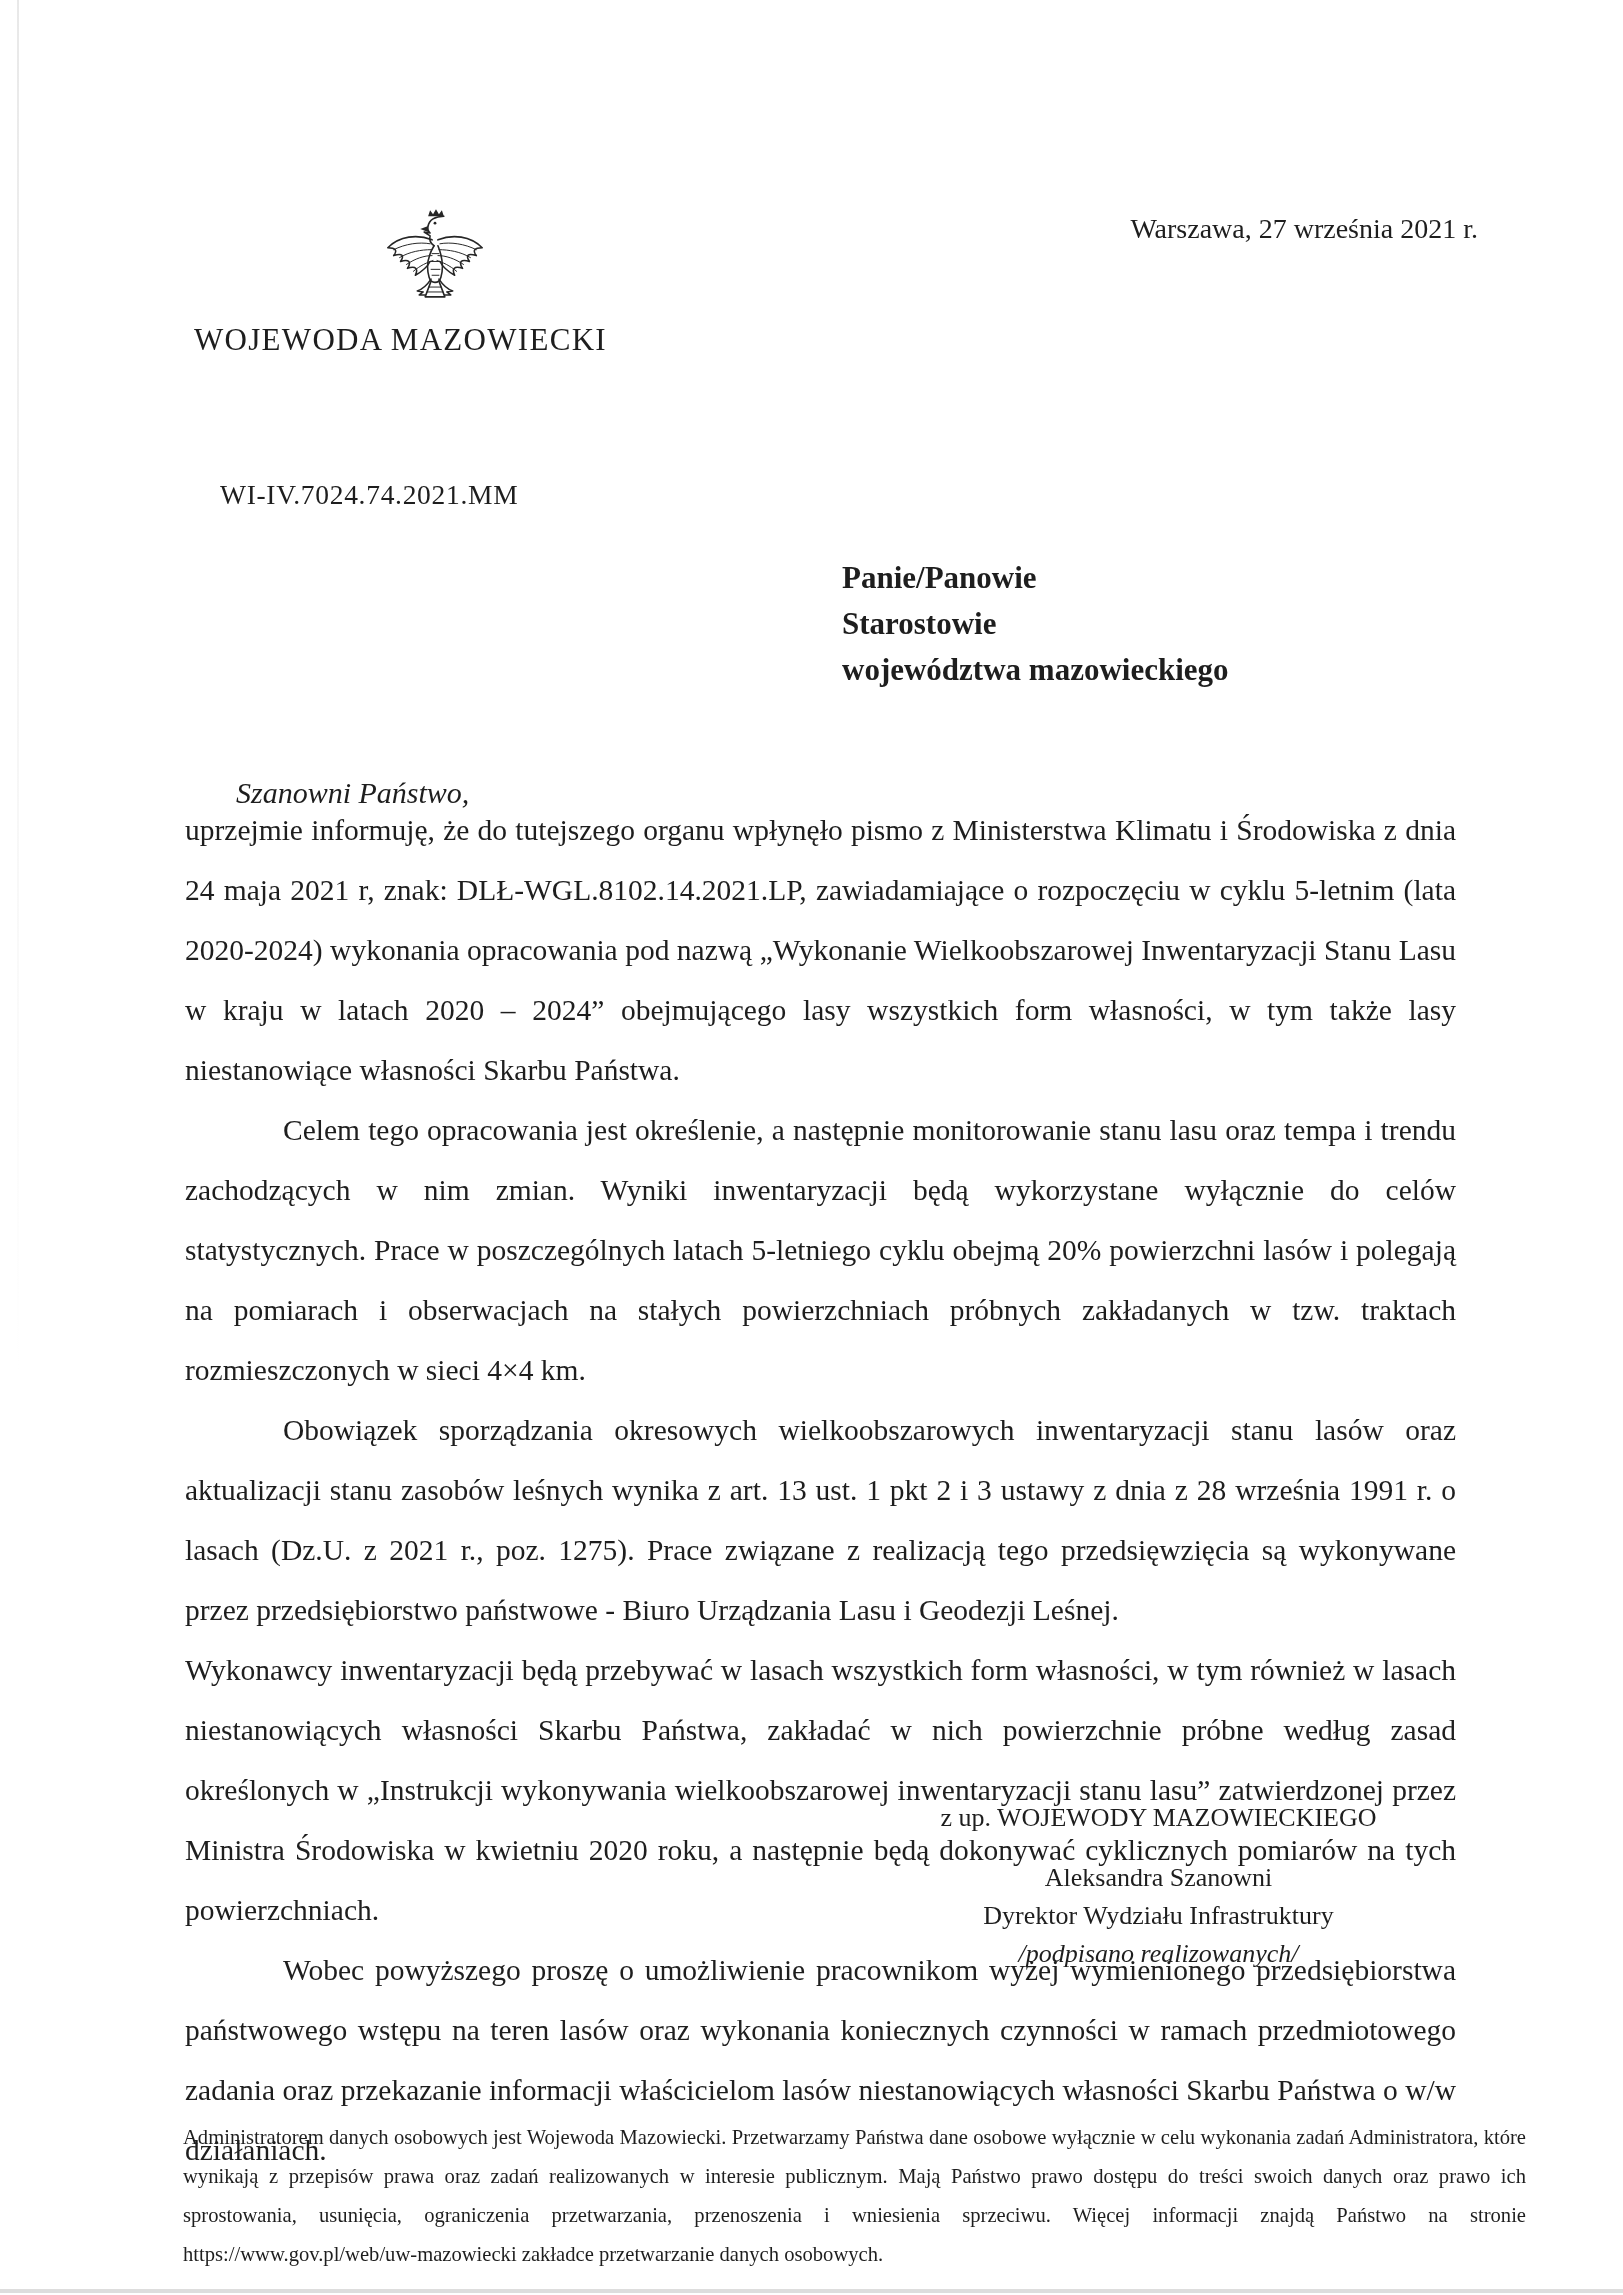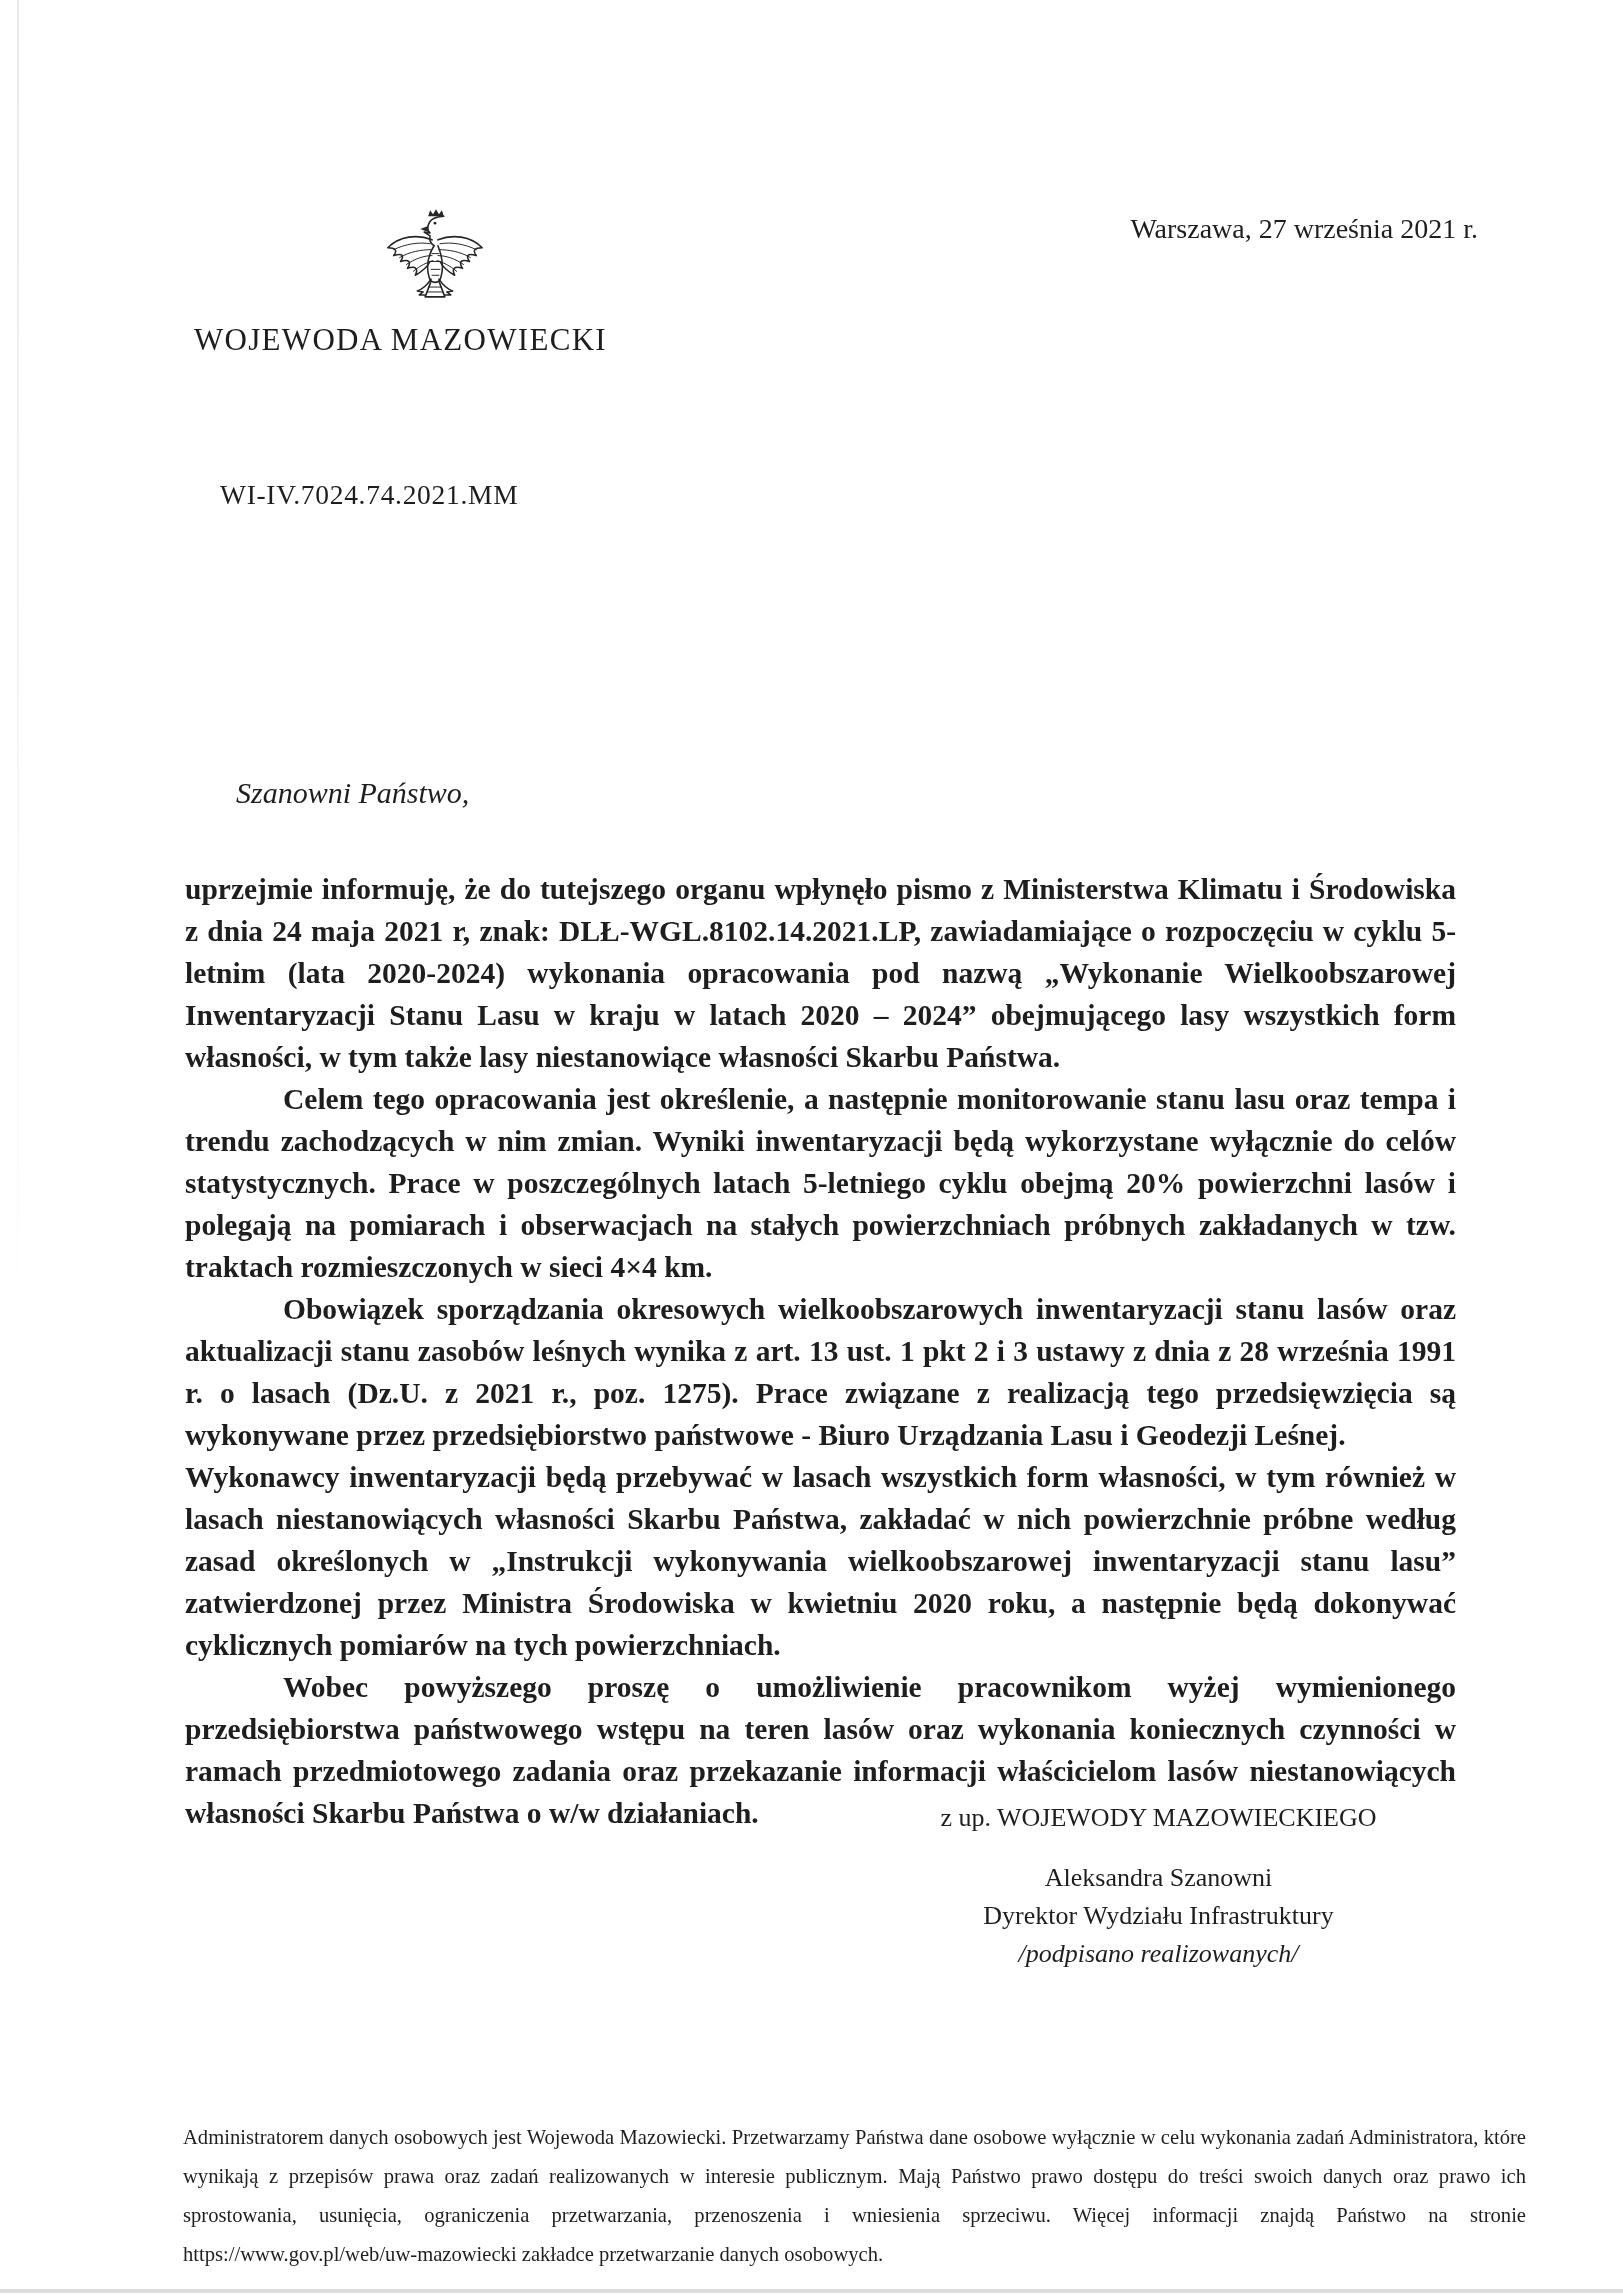--- a/index.html
+++ b/index.html
@@ -36,24 +36,23 @@
   }
   .addressee{
     position:absolute;left:842px;top:555px;
     font-size:31px;font-weight:700;line-height:46px;
   }
   .salutation{
     position:absolute;left:196px;top:776px;
     font-size:30px;font-style:italic;margin-left:40px;
   }
   .body-text{
-    position:absolute;left:185px;top:868px;width:1271px;
-    font-size:29.5px;line-height:42px;
+    position:absolute;left:185px;top:800px;width:1271px;
+    font-size:29.5px;line-height:60px;
     text-align:justify;
-    font-weight:bold;
   }
   .body-text p{margin:0;padding:0;}
   .body-text p.indent{text-indent:98px;}
   .signature{
     position:absolute;left:838px;top:1799px;width:641px;
     text-align:center;font-size:26px;line-height:38px;
   }
   .sig-auth{margin-bottom:22px;white-space:nowrap;}
   .sig-note{font-style:italic;}
   .gdpr{
@@ -88,20 +87,25 @@
       </g>
     </svg>
   </div>
 
   <div class="office">WOJEWODA MAZOWIECKI</div>
 
   <div class="place-date">Warszawa, 27 września 2021 r.</div>
 
   <div class="reference">WI-IV.7024.74.2021.MM</div>
 
+  <div class="addressee">
+    <div>Panie/Panowie</div>
+    <div>Starostowie</div>
+    <div>województwa mazowieckiego</div>
+  </div>
 
   <div class="salutation">Szanowni Państwo,</div>
 
   <div class="body-text">
     <p>uprzejmie informuję, że do tutejszego organu wpłynęło pismo z Ministerstwa Klimatu i Środowiska z dnia 24 maja 2021 r, znak: DLŁ-WGL.8102.14.2021.LP, zawiadamiające o rozpoczęciu w cyklu 5-letnim (lata 2020-2024) wykonania opracowania pod nazwą „Wykonanie Wielkoobszarowej Inwentaryzacji Stanu Lasu w kraju w latach 2020 – 2024” obejmującego lasy wszystkich form własności, w tym także lasy niestanowiące własności Skarbu Państwa.</p>
     <p class="indent">Celem tego opracowania jest określenie, a następnie monitorowanie stanu lasu oraz tempa i trendu zachodzących w nim zmian. Wyniki inwentaryzacji będą wykorzystane wyłącznie do celów statystycznych. Prace w poszczególnych latach 5-letniego cyklu obejmą 20% powierzchni lasów i polegają na pomiarach i obserwacjach na stałych powierzchniach próbnych zakładanych w tzw. traktach rozmieszczonych w sieci 4×4 km.</p>
     <p class="indent">Obowiązek sporządzania okresowych wielkoobszarowych inwentaryzacji stanu lasów oraz aktualizacji stanu zasobów leśnych wynika z art. 13 ust. 1 pkt 2 i 3 ustawy z dnia z 28 września 1991 r. o lasach (Dz.U. z 2021 r., poz. 1275). Prace związane z realizacją tego przedsięwzięcia są wykonywane przez przedsiębiorstwo państwowe - Biuro Urządzania Lasu i Geodezji Leśnej.</p>
     <p>Wykonawcy inwentaryzacji będą przebywać w lasach wszystkich form własności, w tym również w lasach niestanowiących własności Skarbu Państwa, zakładać w nich powierzchnie próbne według zasad określonych w „Instrukcji wykonywania wielkoobszarowej inwentaryzacji stanu lasu” zatwierdzonej przez Ministra Środowiska w kwietniu 2020 roku, a następnie będą dokonywać cyklicznych pomiarów na tych powierzchniach.</p>
     <p class="indent">Wobec powyższego proszę o umożliwienie pracownikom wyżej wymienionego przedsiębiorstwa państwowego wstępu na teren lasów oraz wykonania koniecznych czynności w ramach przedmiotowego zadania oraz przekazanie informacji właścicielom lasów niestanowiących własności Skarbu Państwa o w/w działaniach.</p>
   </div>

